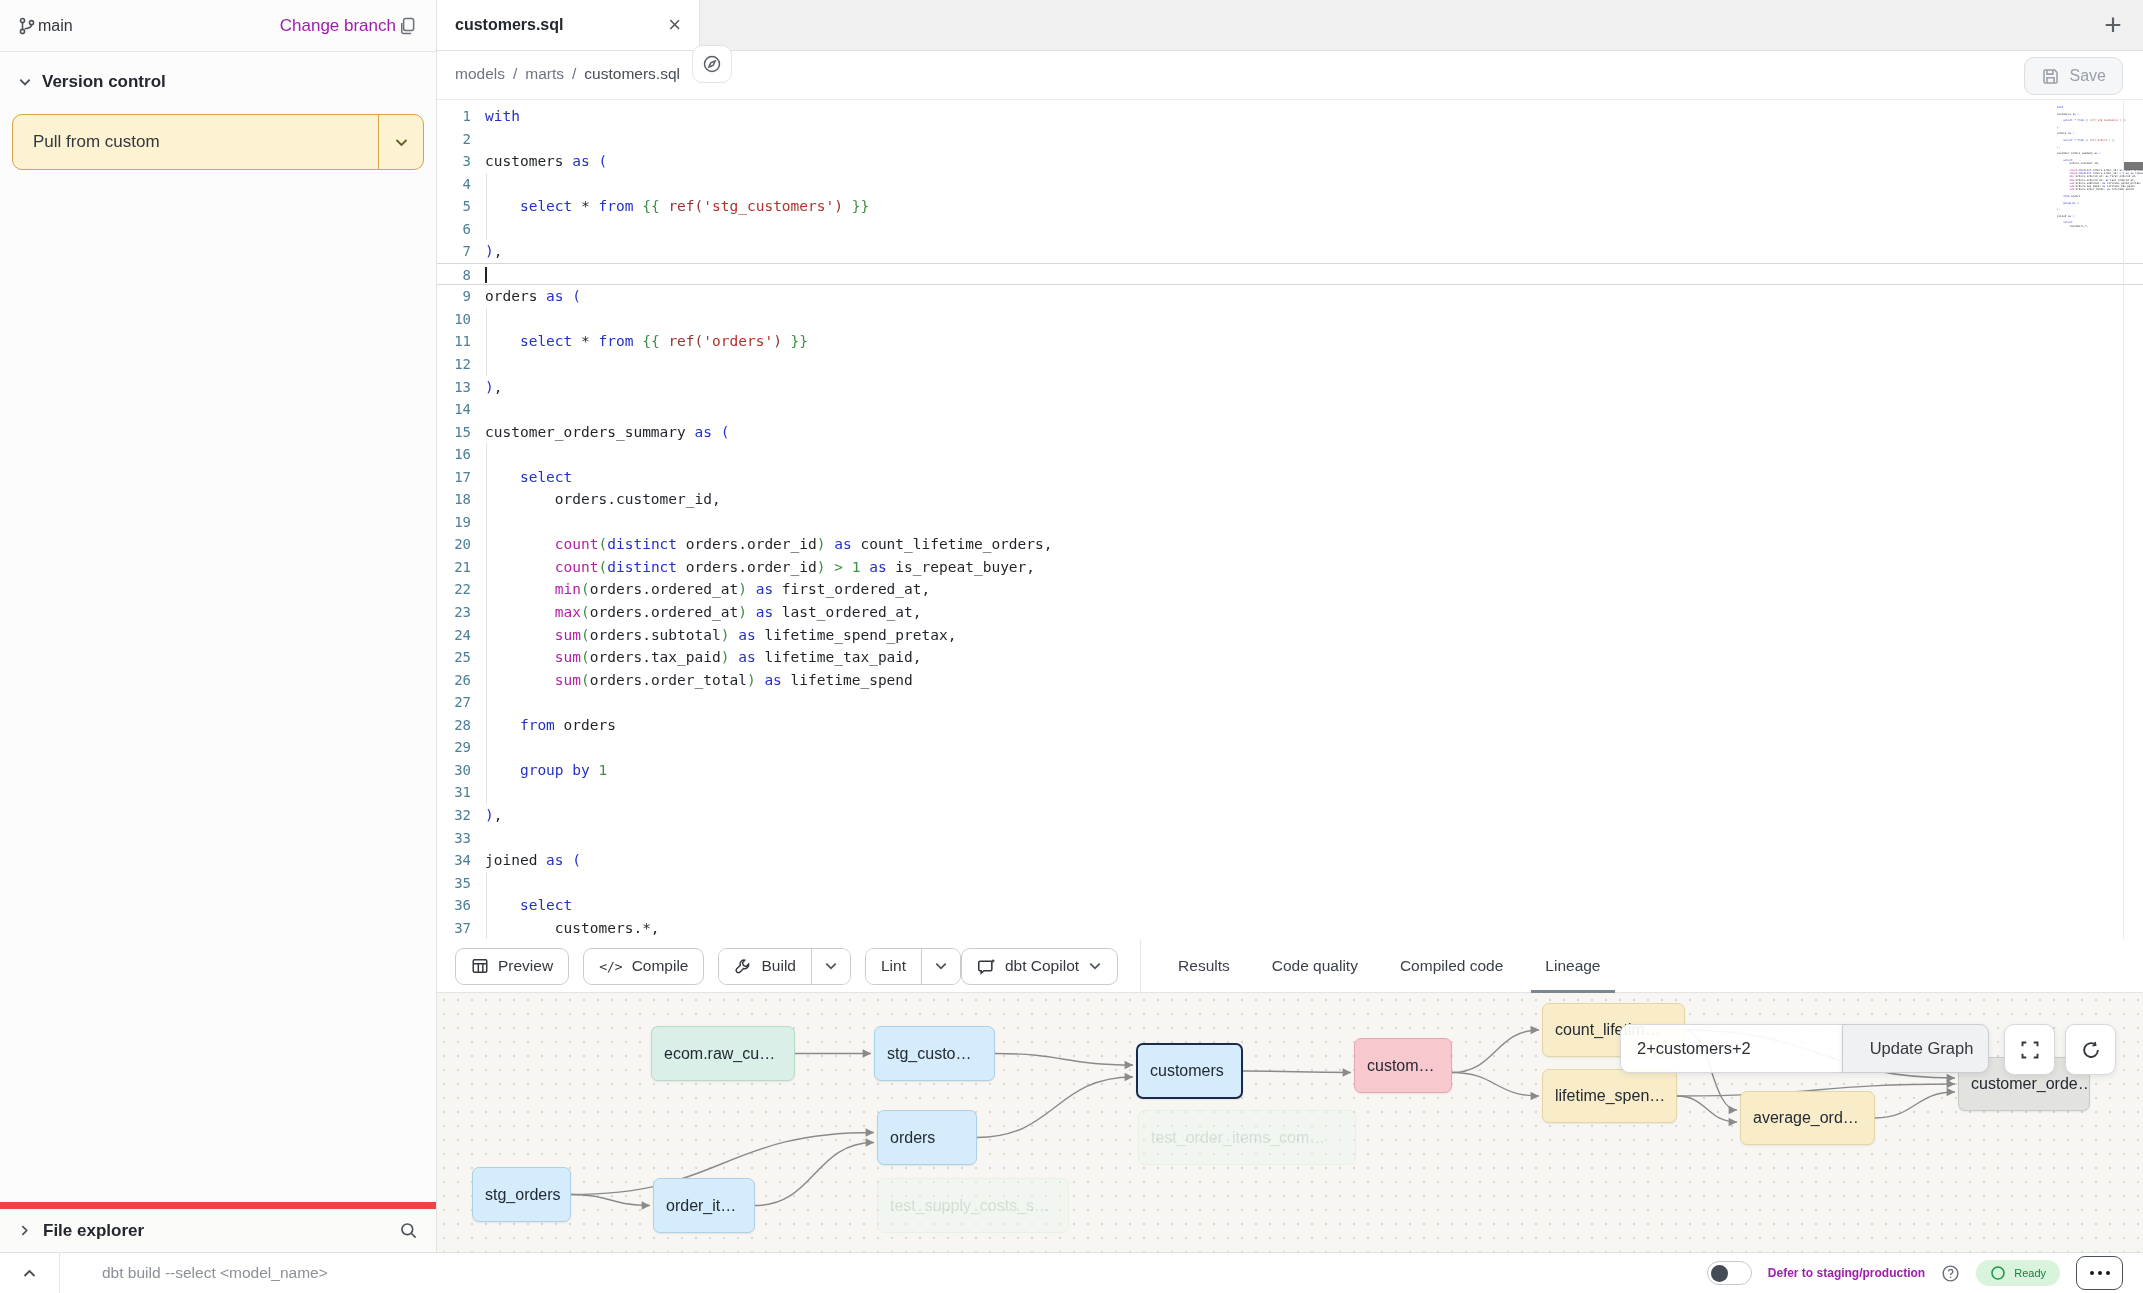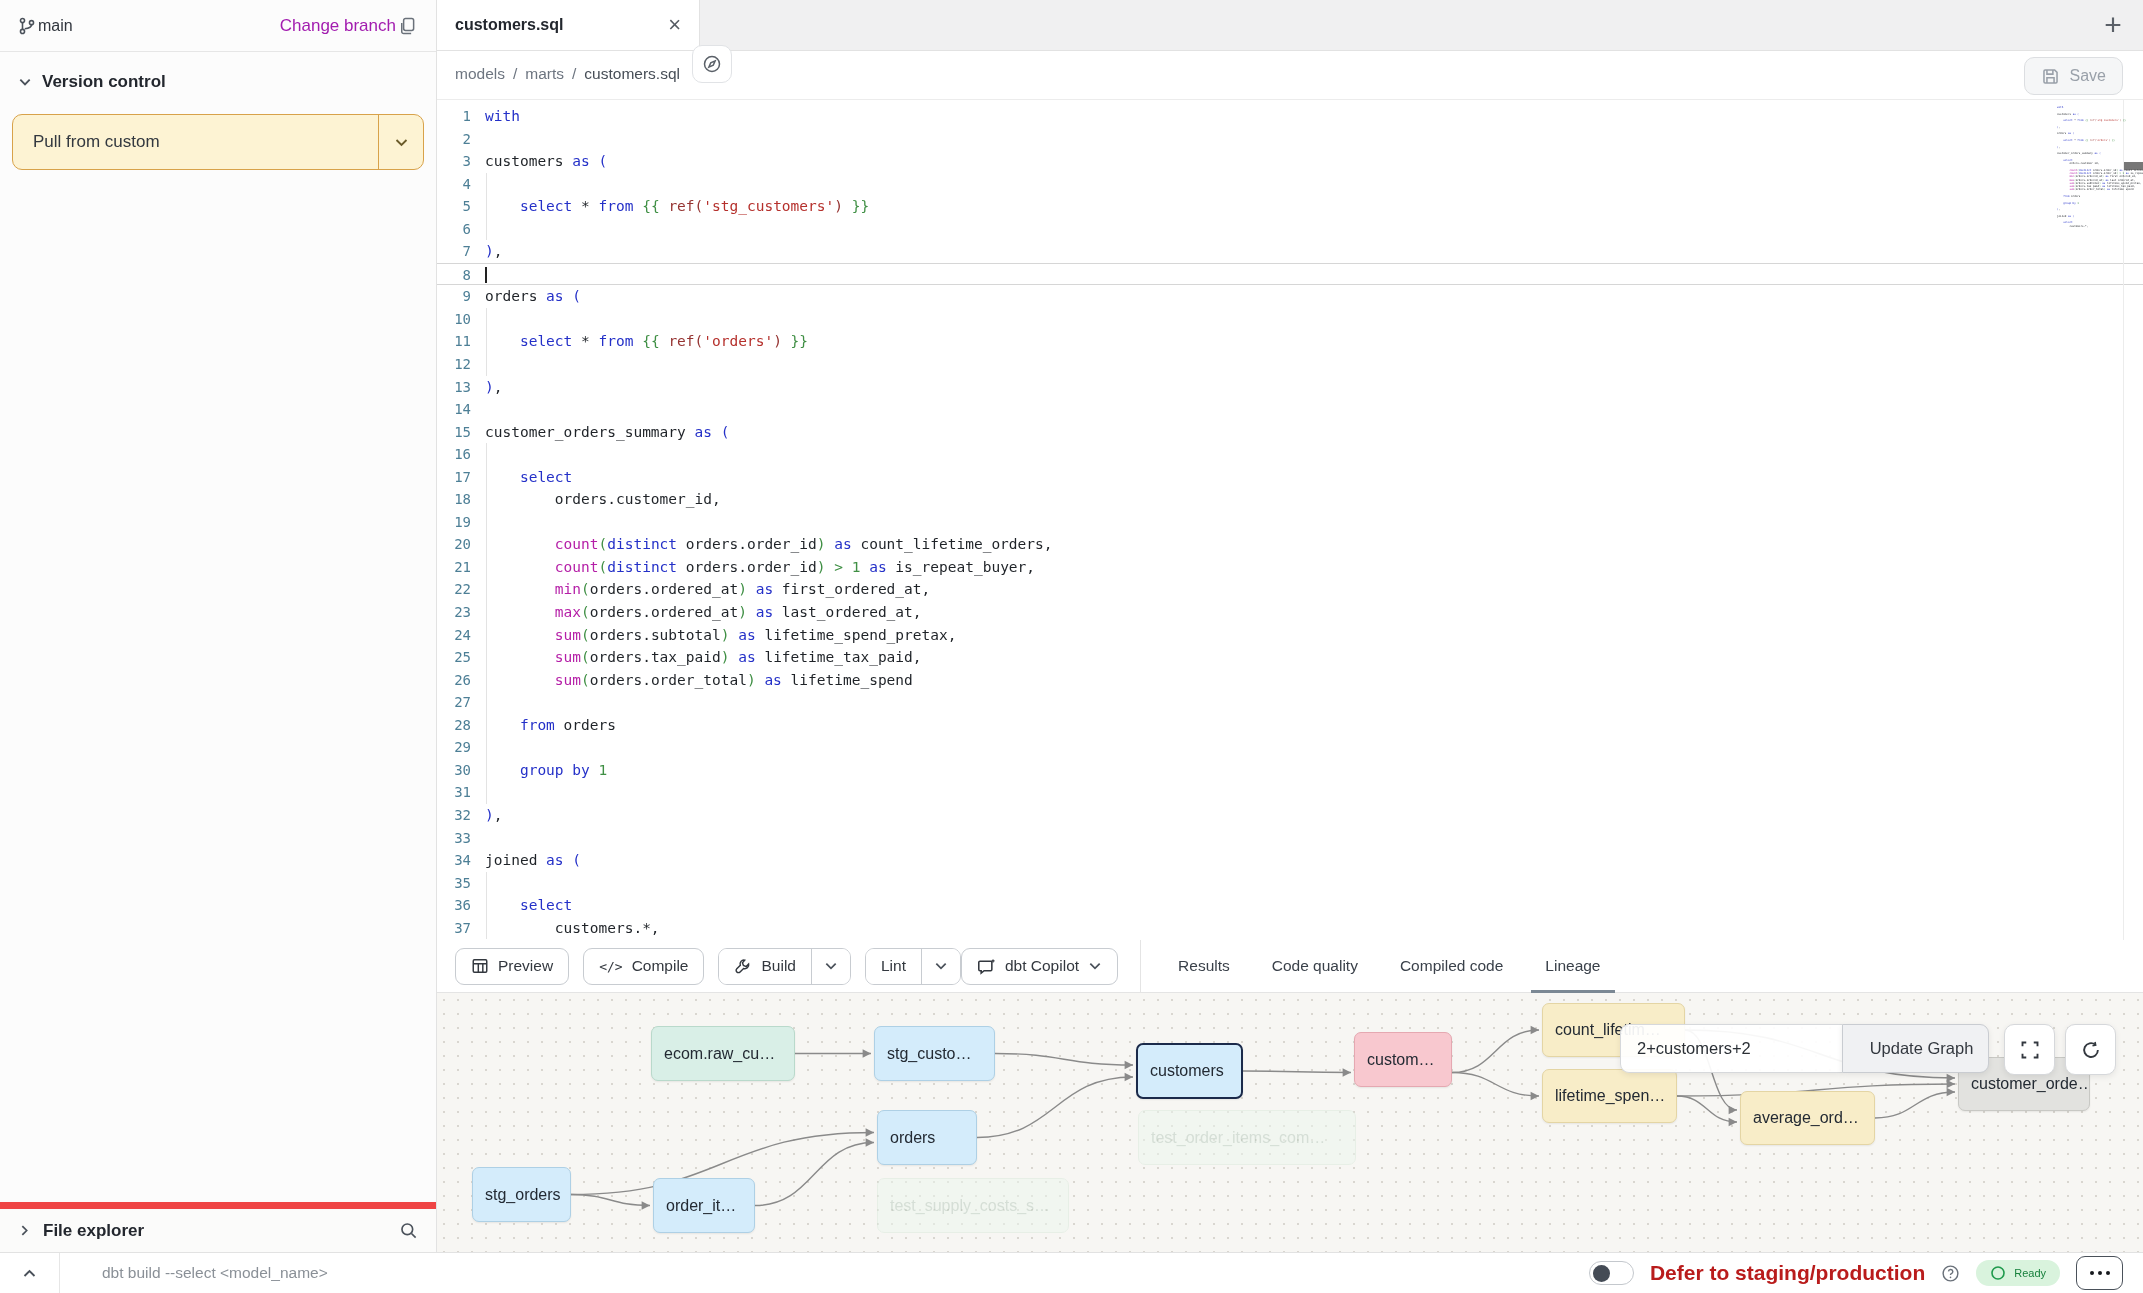--- a/index.html
+++ b/index.html
@@ -75,21 +75,21 @@
 
   
   .statusbar { position:absolute; left:0; top:1252px; width:2143px; height:41px; background:#fff; border-top:1px solid #e2e2e2; display:flex; align-items:center; }
   .sb-toggle-panel { width:60px; height:100%; display:flex; align-items:center; justify-content:center; border-right:1px solid #e6e6e6; cursor:pointer; }
   .sb-cmd { flex:1; padding-left:42px; }
   .sb-cmd input { width:900px; border:none; outline:none; font-size:15.5px; color:#30353d; font-family:"Liberation Sans",sans-serif; }
   .sb-cmd input::placeholder { color:#8a9097; opacity:1; }
   .sb-right { display:flex; align-items:center; gap:16px; padding-right:20px; }
   .toggle { width:45px; height:24px; border:1px solid #c4c8cd; border-radius:12px; background:#fff; position:relative; cursor:pointer; }
   .toggle .knob { position:absolute; left:3px; top:2.5px; width:17px; height:17px; border-radius:50%; background:#444b55; }
-  .defer-label { font-size:21px; font-weight:bold; color:#b91c1c; }
+  .defer-label { font-size:12px; font-weight:bold; color:#a21caf; }
   .ready-pill { display:flex; align-items:center; gap:8px; background:#d9f3dd; border-radius:16px; padding:5px 14px; font-size:11px; color:#17803c; }
   .more-btn { width:47px; height:34px; border:1.5px solid #4a515a; border-radius:9px; display:flex; align-items:center; justify-content:center; gap:4px; cursor:pointer; background:#fff; }
   .more-btn i { width:4px; height:4px; border-radius:50%; background:#16191d; }
   svg.ic { display:block; }
 </style>
 </head>
 <body>
 
 <div class="app">
 
@@ -398,21 +398,21 @@
         <path d="M1240,103 C1270,103 1270,129 1300,129" fill="none" stroke="#8a8a8a" stroke-width="1.4" marker-end="url(#arr)"></path>
         <path d="M1240,103 C1379,103 1379,91 1518,91" fill="none" stroke="#8a8a8a" stroke-width="1.4" marker-end="url(#arr)"></path>
         <path d="M1438,125 C1478,125 1478,99 1518,99" fill="none" stroke="#8a8a8a" stroke-width="1.4" marker-end="url(#arr)"></path>
         <path d="M134,201.5 C173.5,201.5 173.5,212.5 213,212.5" fill="none" stroke="#8a8a8a" stroke-width="1.4" marker-end="url(#arr)"></path>
         <path d="M134,201.5 C285.5,201.5 285.5,139.5 437,139.5" fill="none" stroke="#8a8a8a" stroke-width="1.4" marker-end="url(#arr)"></path>
         <path d="M318,212.5 C377.5,212.5 377.5,149.5 437,149.5" fill="none" stroke="#8a8a8a" stroke-width="1.4" marker-end="url(#arr)"></path>
       </svg>
       <div class="gnode" style="left: 214px; top: 33px; width: 144px; height: 55px; background: rgb(217, 239, 231); border-color: rgb(185, 217, 203); color: rgb(35, 42, 51);">ecom.raw_cu…</div>
       <div class="gnode" style="left: 437px; top: 33px; width: 121px; height: 55px; background: rgb(212, 236, 251); border-color: rgb(174, 208, 229); color: rgb(35, 42, 51);">stg_custo…</div>
       <div class="gnode selected" style="left: 699px; top: 50px; width: 107px; height: 56px; background: rgb(212, 236, 251); border-color: rgb(27, 42, 74); color: rgb(35, 42, 51);">customers</div>
-      <div class="gnode" style="left: 917px; top: 39px; width: 98px; height: 55px; background: rgb(248, 200, 207); border-color: rgb(229, 168, 177); color: rgb(35, 42, 51);">custom…</div>
+      <div class="gnode" style="left: 917px; top: 45px; width: 98px; height: 55px; background: rgb(248, 200, 207); border-color: rgb(229, 168, 177); color: rgb(35, 42, 51);">custom…</div>
       <div class="gnode" style="left: 1105px; top: 10px; width: 143px; height: 54px; background: rgb(248, 237, 200); border-color: rgb(228, 213, 164); color: rgb(35, 42, 51);">count_lifetim…</div>
       <div class="gnode" style="left: 1105px; top: 76px; width: 135px; height: 54px; background: rgb(248, 237, 200); border-color: rgb(228, 213, 164); color: rgb(35, 42, 51);">lifetime_spen…</div>
       <div class="gnode" style="left: 1303px; top: 98px; width: 135px; height: 54px; background: rgb(248, 237, 200); border-color: rgb(228, 213, 164); color: rgb(35, 42, 51);">average_ord…</div>
       <div class="gnode" style="left: 1521px; top: 64px; width: 132px; height: 54px; background: rgb(226, 226, 223); border-color: rgb(200, 200, 196); color: rgb(35, 42, 51);">customer_orde…</div>
       <div class="gnode" style="left: 440px; top: 117px; width: 100px; height: 55px; background: rgb(212, 236, 251); border-color: rgb(174, 208, 229); color: rgb(35, 42, 51);">orders</div>
       <div class="gnode ghost" style="left: 701px; top: 117px; width: 218px; height: 55px; background: rgb(236, 246, 238); border-color: rgb(217, 233, 219); color: rgb(180, 200, 186);">test_order_items_com…</div>
       <div class="gnode" style="left: 35px; top: 174px; width: 99px; height: 55px; background: rgb(212, 236, 251); border-color: rgb(174, 208, 229); color: rgb(35, 42, 51);">stg_orders</div>
       <div class="gnode" style="left: 216px; top: 185px; width: 102px; height: 55px; background: rgb(212, 236, 251); border-color: rgb(174, 208, 229); color: rgb(35, 42, 51);">order_it…</div>
       <div class="gnode ghost" style="left: 440px; top: 185px; width: 192px; height: 55px; background: rgb(236, 246, 238); border-color: rgb(217, 233, 219); color: rgb(180, 200, 186);">test_supply_costs_s…</div>
       <div class="gsearch" style="left: 1183px; top: 31px; width: 222px;">

